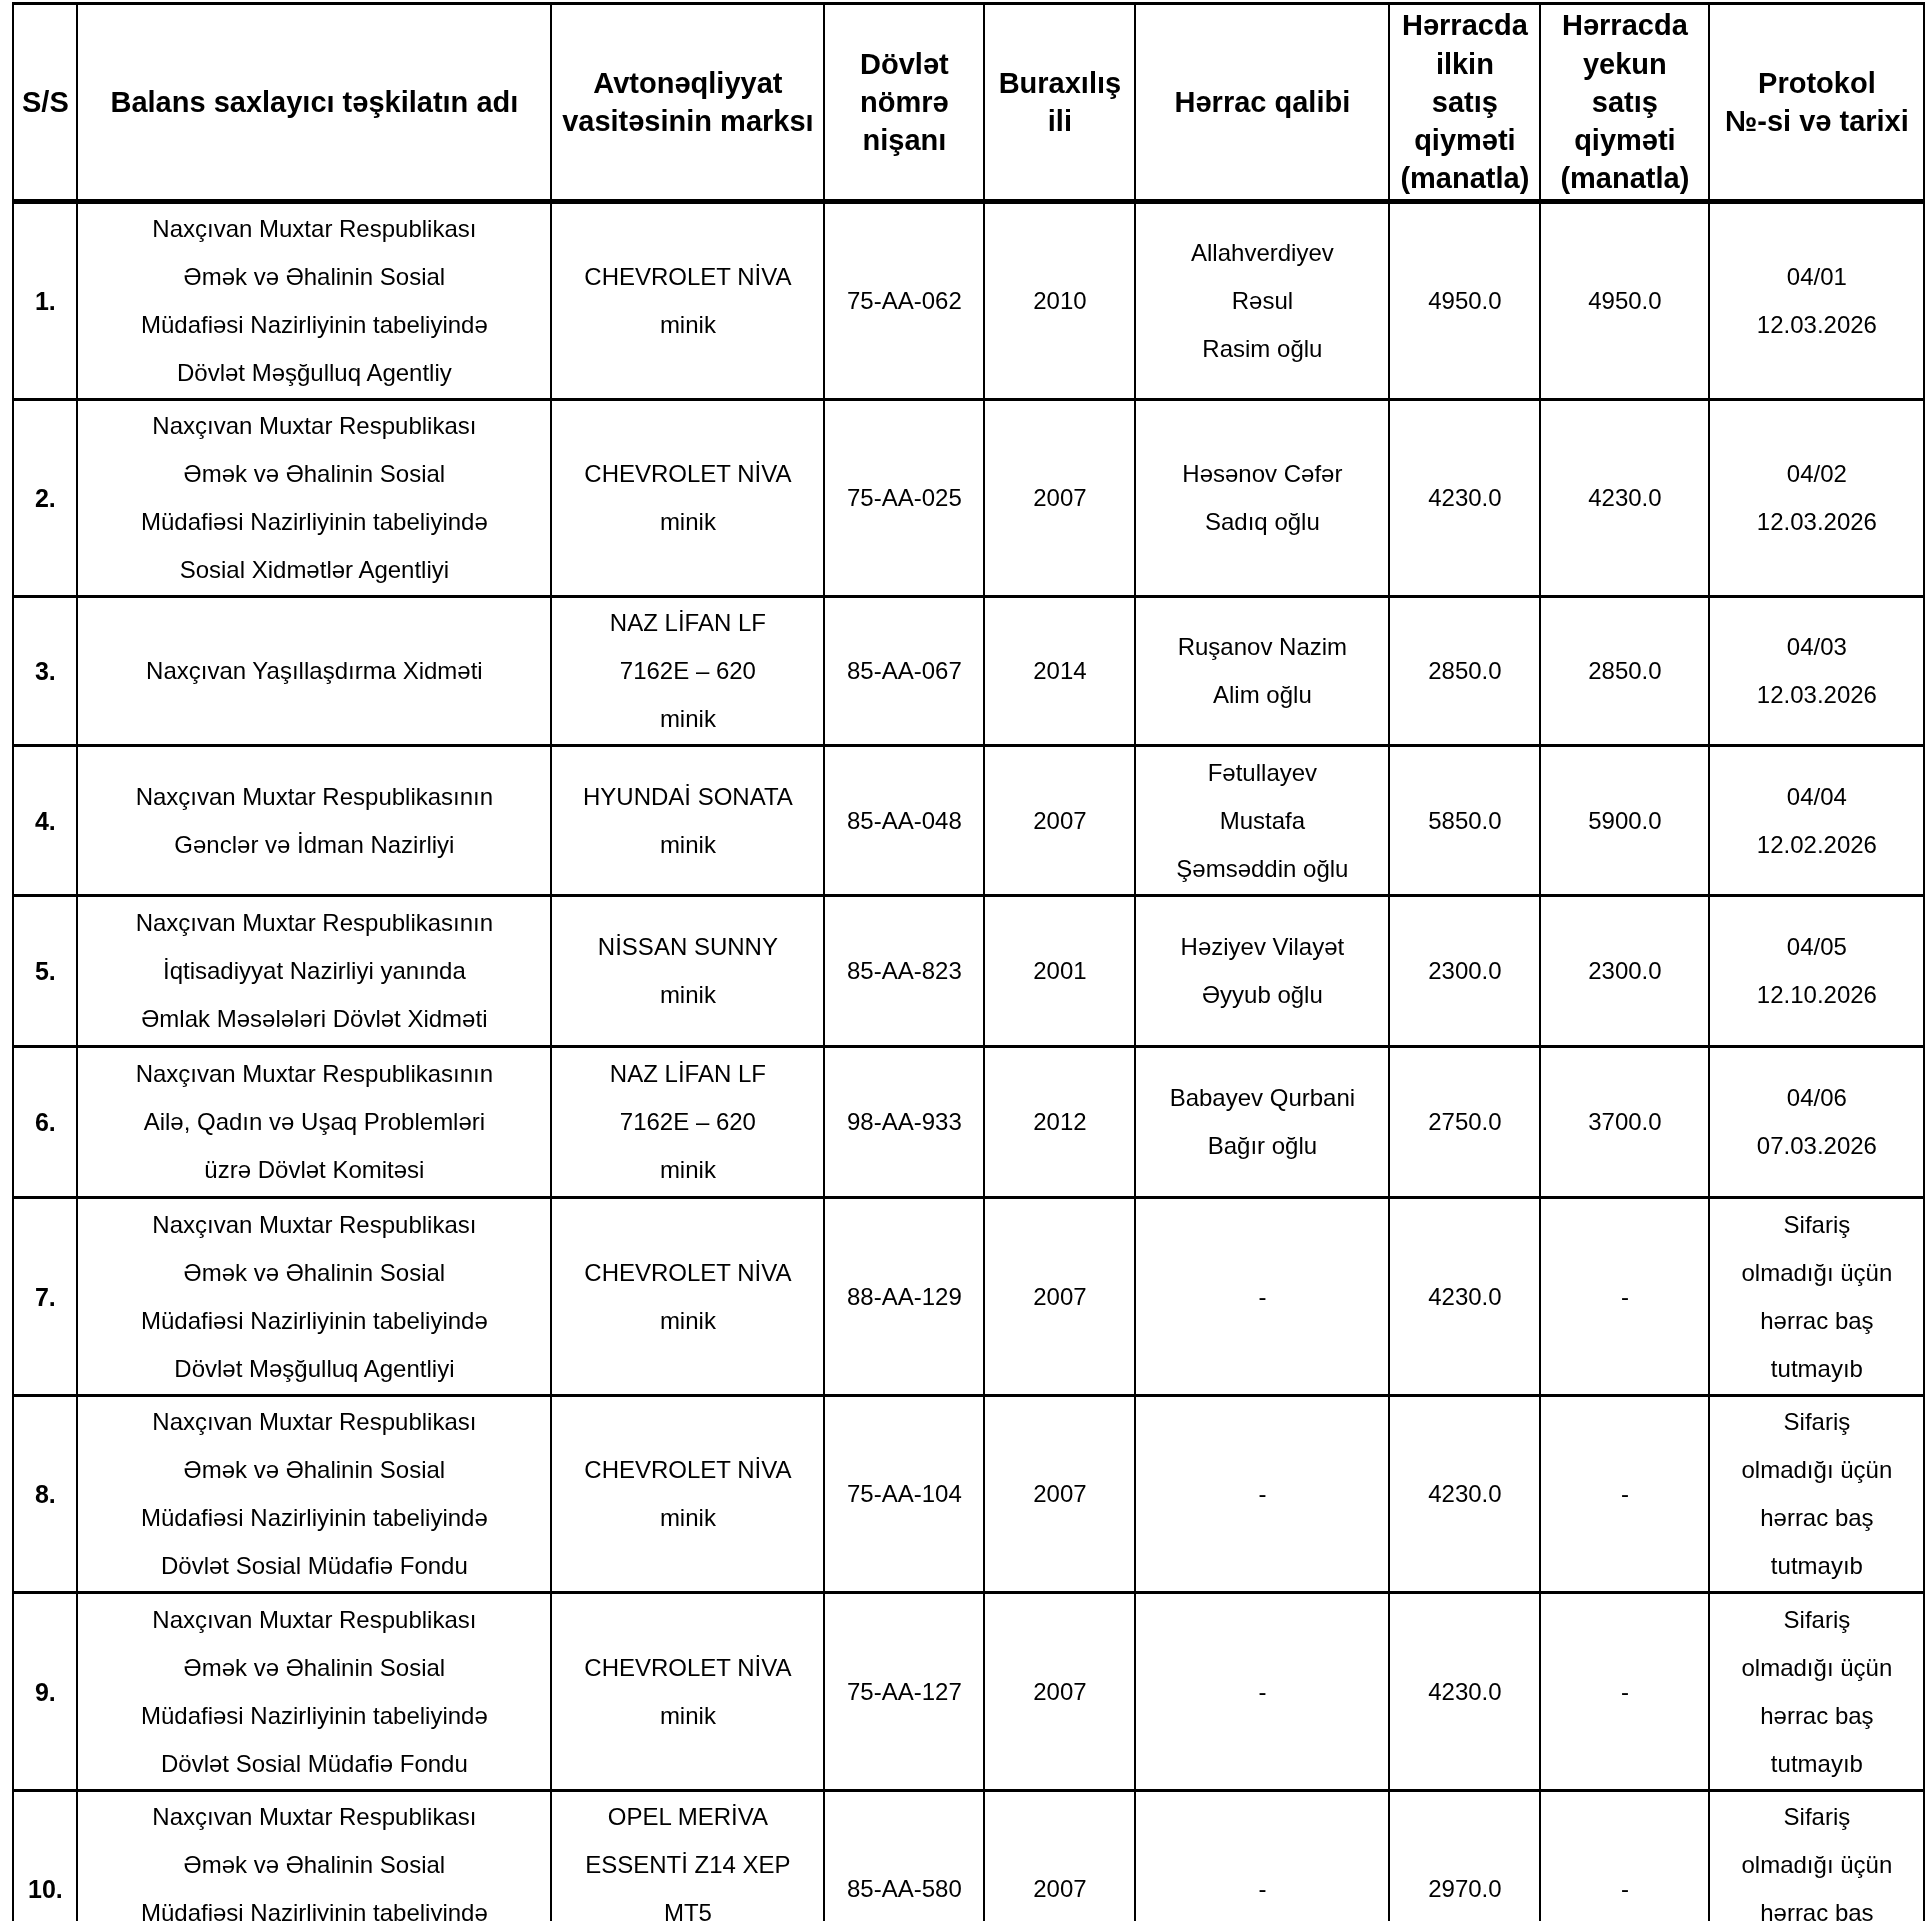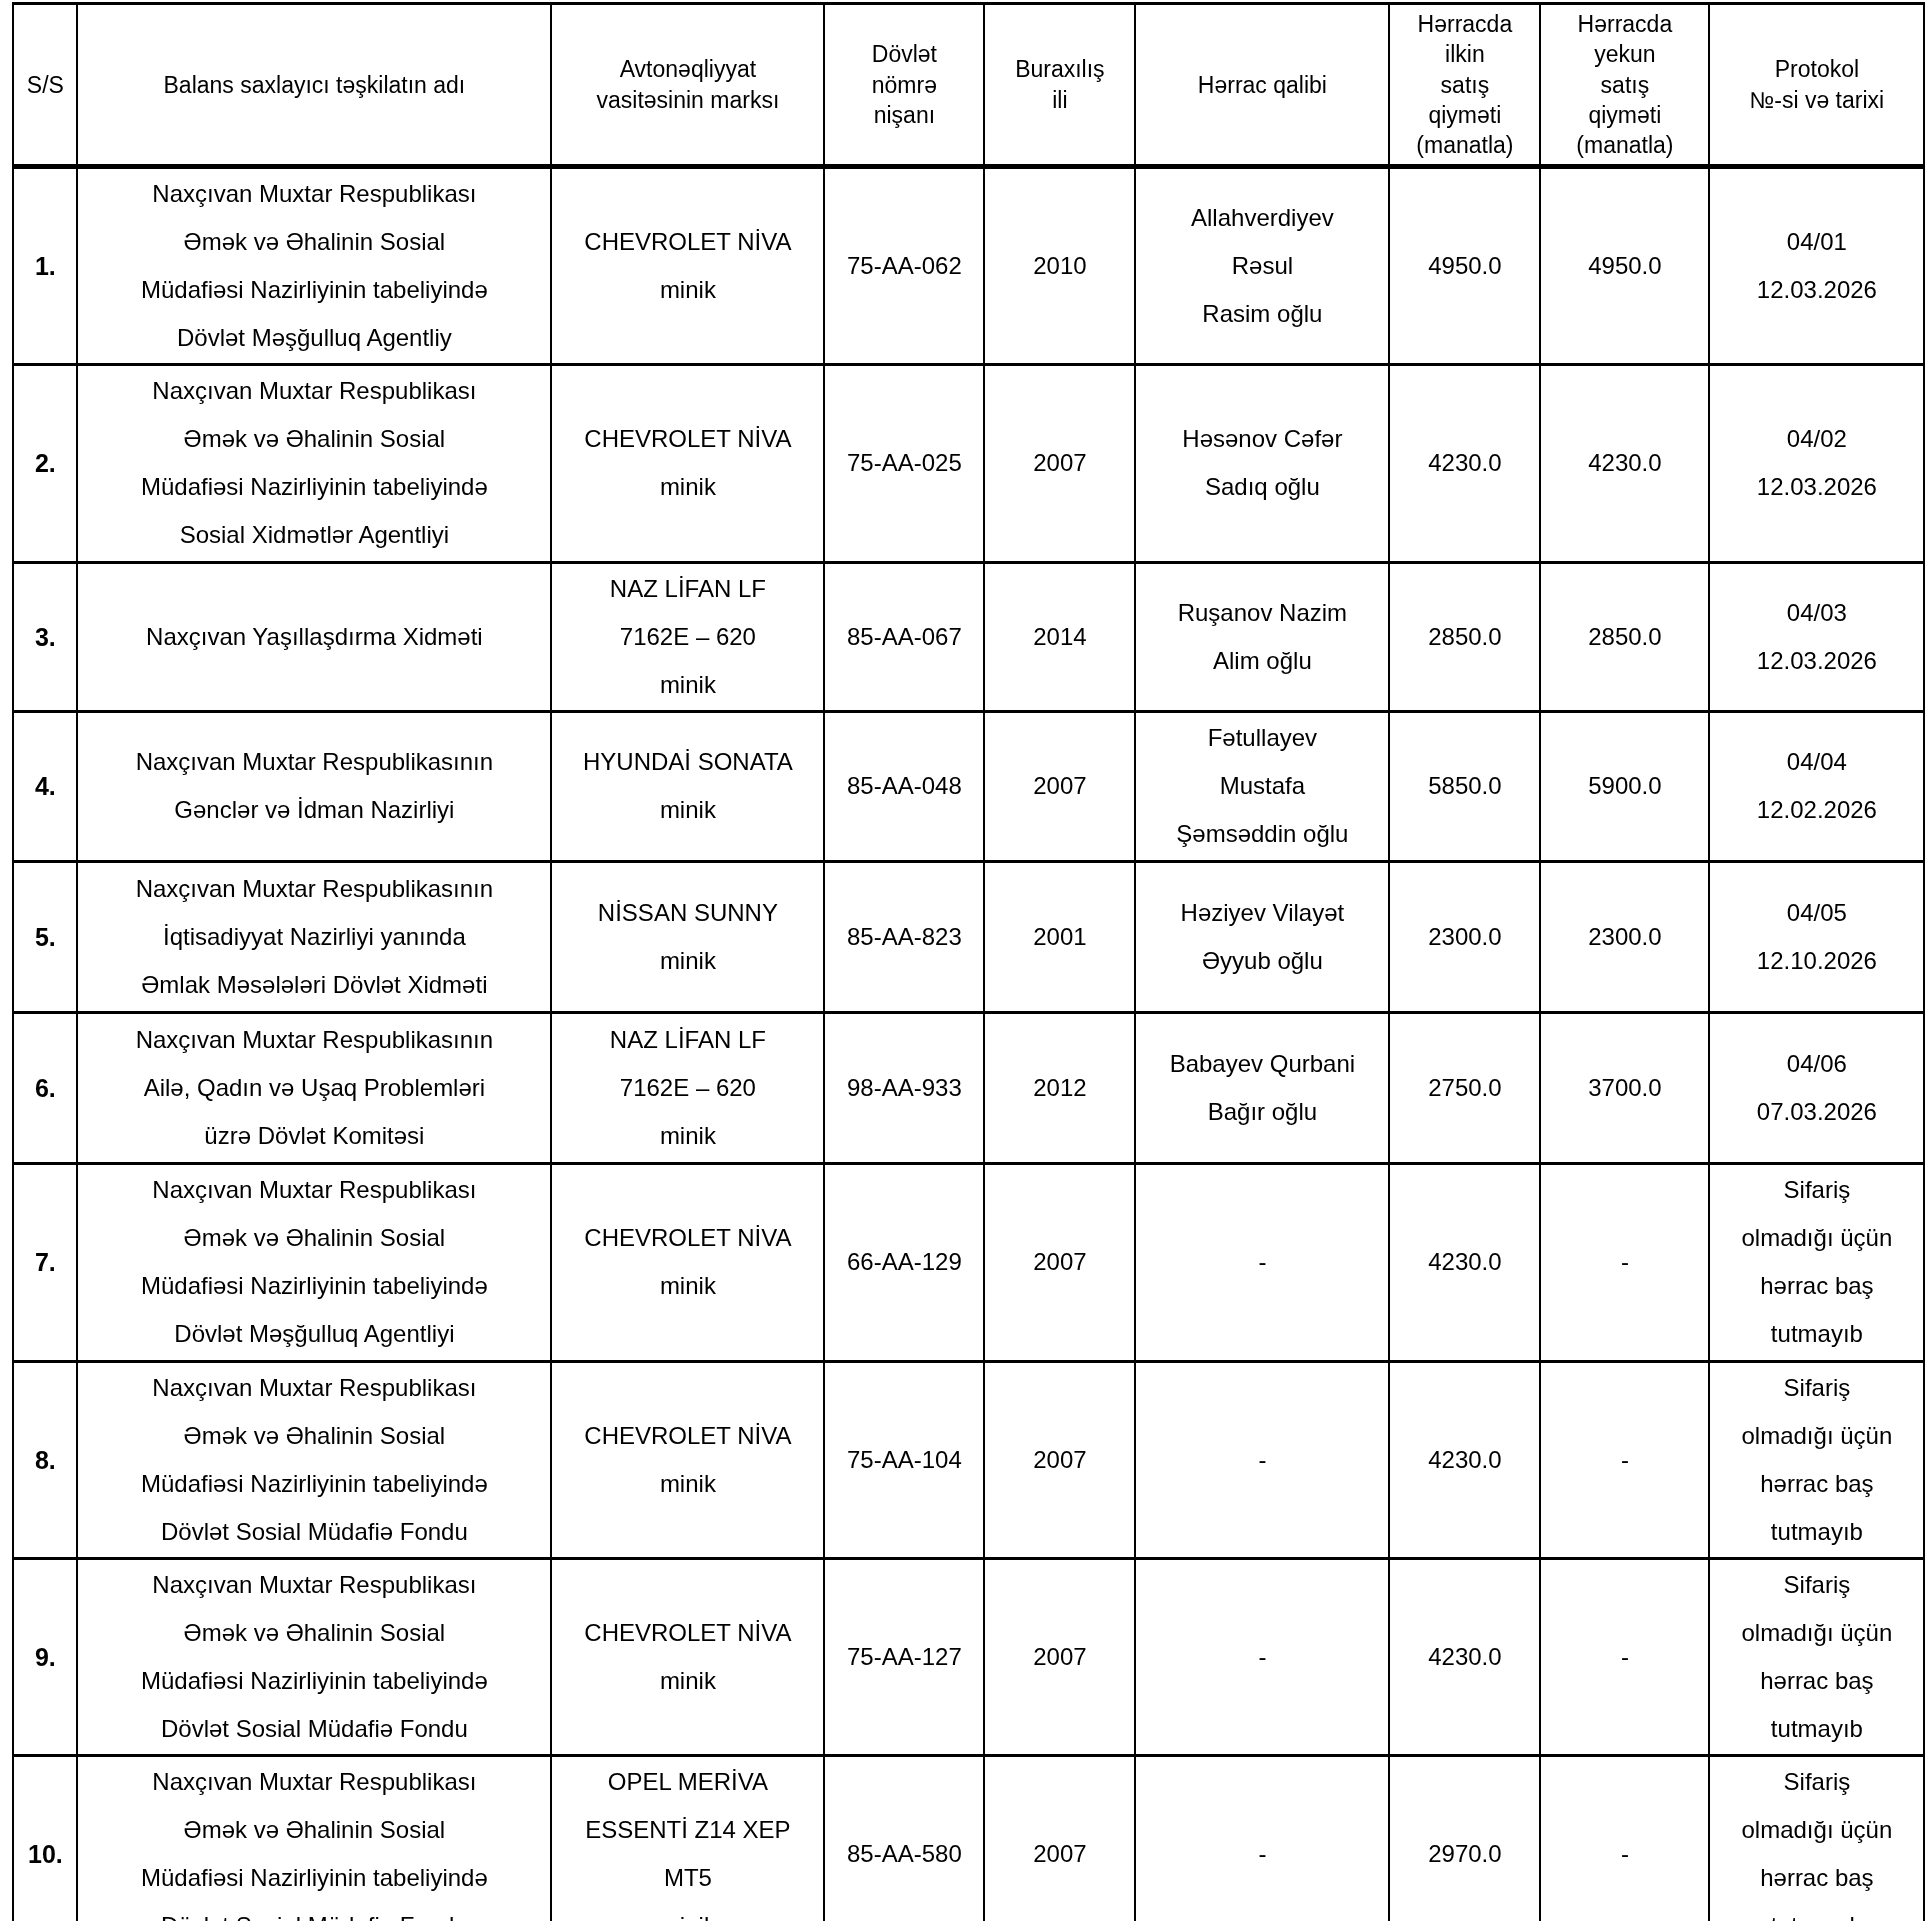--- a/index.html
+++ b/index.html
@@ -34,22 +34,22 @@
     border-right: 2.2px solid #000;
     border-top: 3.9px solid #000;
     border-bottom: 3.9px solid #000;
     text-align: center;
     vertical-align: middle;
     padding: 1.1px 3.4px;
     white-space: pre-line;
     overflow: hidden;
   }
   table.auction thead th {
-    font-size: 23px;
-    font-weight: normal;
+    font-size: 29px;
+    font-weight: bold;
     line-height: 1.32;
     border-bottom-width: 5.6px;
   }
   table.auction td {
     font-size: 24px;
     font-weight: normal;
     line-height: 2.0;
   }
   table.auction td.num {
     font-weight: bold;
@@ -221,21 +221,21 @@
 07.03.2026</td>
       </tr>
       <tr class="r6">
         <td class="num">7.</td>
         <td>Naxçıvan Muxtar Respublikası
 Əmək və Əhalinin Sosial
 Müdafiəsi Nazirliyinin tabeliyində
 Dövlət Məşğulluq Agentliyi</td>
         <td>CHEVROLET NİVA
 minik</td>
-        <td>66-AA-129</td>
+        <td>88-AA-129</td>
         <td>2007</td>
         <td>-</td>
         <td>4230.0</td>
         <td>-</td>
         <td>Sifariş
 olmadığı üçün
 hərrac baş
 tutmayıb</td>
       </tr>
       <tr class="r7">

